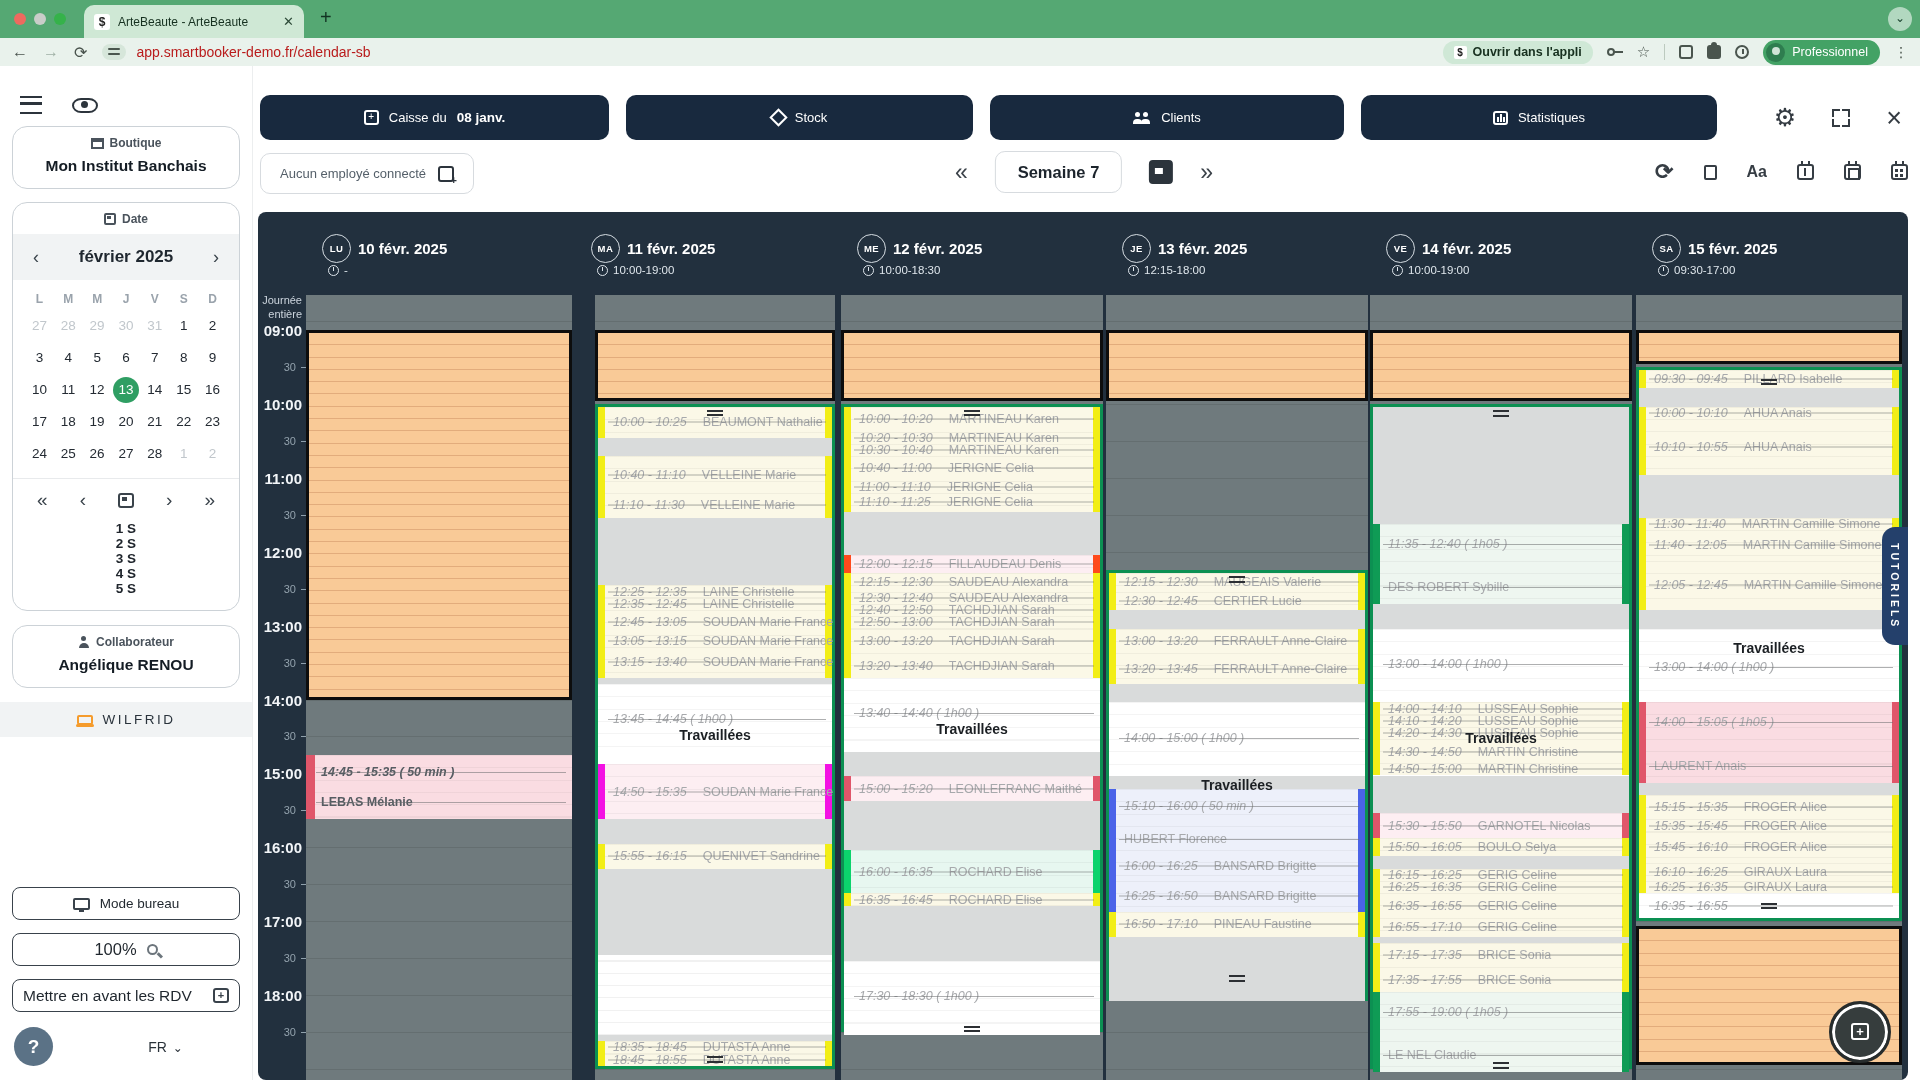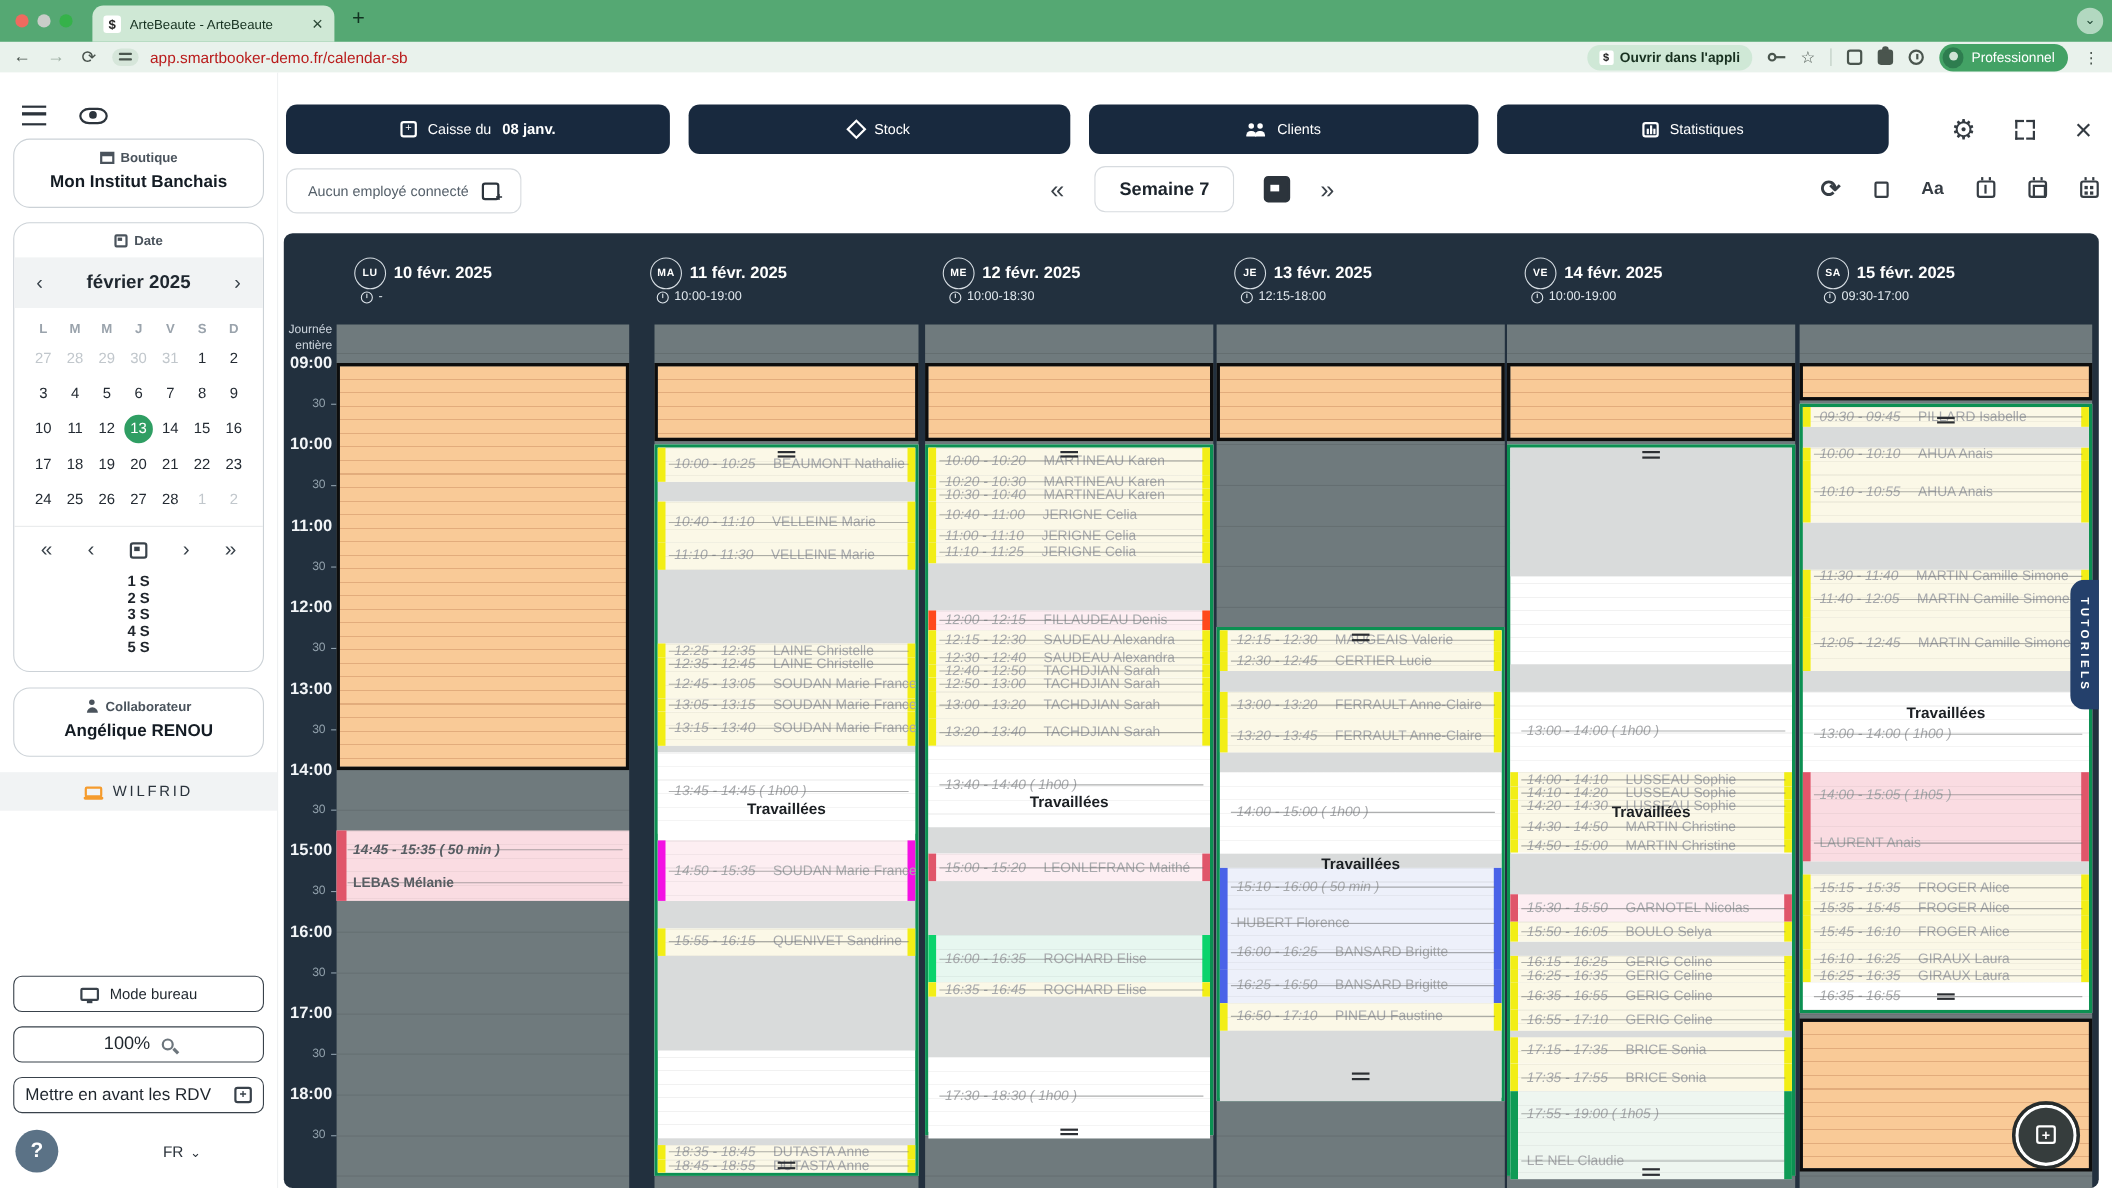--- a/index.html
+++ b/index.html
@@ -703,20 +703,26 @@
           <span>10:00-19:00</span>
         </div>
         <div class="daycol" style="left: 1112px; width: 262px;">
           <div class="closed" style="top: 35px; height: 71.4367px;"></div>
           <div class="work" style="top: 108.9px; height: 665.1px;">
             <div class="gap" style="top: 0px; height: 117.008px;"></div>
             <div class="gap" style="top: 197.067px; height: 24.6333px;"></div>
             <div class="gap" style="top: 369.5px; height: 36.95px;"></div>
             <div class="gap" style="top: 449.558px; height: 12.3167px;"></div>
             <div class="gap" style="top: 529.617px; height: 6.15833px;"></div>
+            <div class="appt" style="top: 117.008px; height: 80.0583px; background-color: rgb(238, 246, 240);">
+              <div class="strip L" style="background-color: rgb(15, 155, 85); height: 100%;"></div>
+              <div class="strip R" style="background-color: rgb(15, 155, 85); height: 100%;"></div>
+              <div class="aline" style="top: 16%;"><span class="t">11:35 - 12:40 ( 1h05 )</span><div class="strikeline"></div></div>
+              <div class="aline" style="top: 70%;"><span>DES ROBERT Sybille</span><div class="strikeline"></div></div>
+            </div>
             <div class="appt" style="top: 221.7px; height: 73.9px; background-color: rgb(255, 255, 255);">
               <div class="aline" style="top: 38%;"><span class="t">13:00 - 14:00 ( 1h00 )</span><div class="strikeline"></div></div>
             </div>
             <div class="appt" style="top: 295.6px; height: 12.3167px; background-color: rgb(251, 248, 231);">
               <div class="strip L" style="background-color: rgb(242, 238, 22); height: 100%;"></div>
               <div class="strip R" style="background-color: rgb(242, 238, 22); height: 100%;"></div>
               <div class="aline row"><span class="t">14:00 - 14:10</span><span>LUSSEAU Sophie</span><div class="strikeline"></div></div>
             </div>
             <div class="appt" style="top: 307.917px; height: 12.3167px; background-color: rgb(251, 248, 231);">
               <div class="strip L" style="background-color: rgb(242, 238, 22); height: 100%;"></div>

